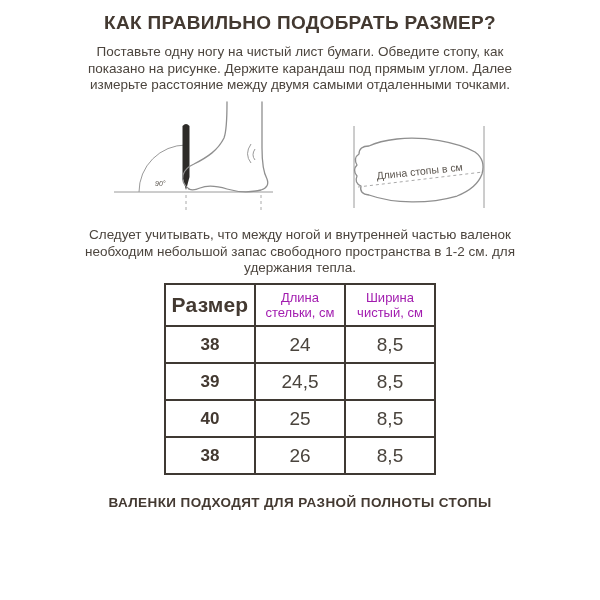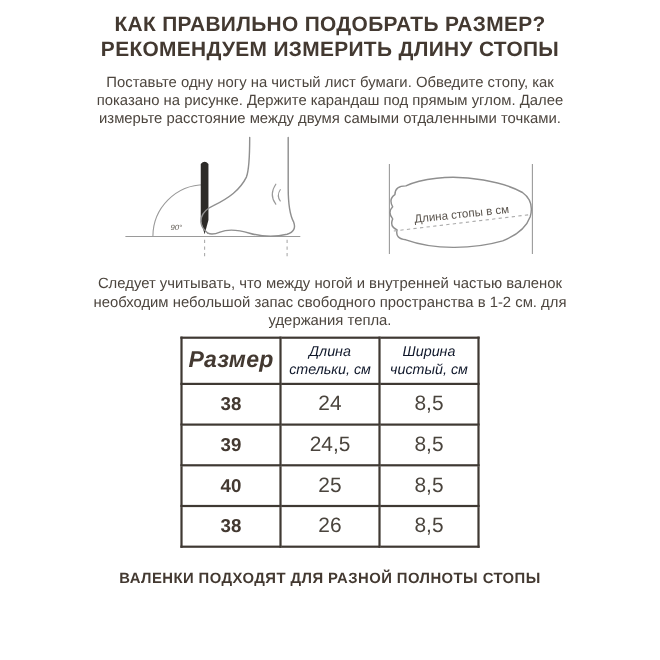--- a/index.html
+++ b/index.html
@@ -48,43 +48,42 @@
     margin:6px auto 0;
     table-layout:fixed;
   }
   .size-table th, .size-table td {
     border:2px solid #3f3933;
     text-align:center;
     vertical-align:middle;
     padding:0;
   }
   .size-table col { width:90px; }
-  .size-table thead th { height:40px;font-style:italic; }
+  .size-table thead th { height:40px; }
   th.size-header { font-size:21px; font-weight:bold; letter-spacing:0.2px; }
-  th.sub-header  { font-size:13px; font-weight:normal; line-height:1.2; color:#0f172a; }
+  th.sub-header  { font-size:13px; font-weight:normal; line-height:1.2; color:#a21caf; }
   .size-table td { height:35px; }
   td.size-cell  { font-size:17px; font-weight:bold; }
   td.value-cell { font-size:19px; font-weight:normal; color:#4a443d; }
   .footer-note {
     margin-top:20px;
     text-align:center;
     font-size:13.5px;
     font-weight:bold;
     letter-spacing:0.4px;
     color:#433931;
   }
 </style>
 </head>
 <body>
 
 <div class="page">
 
   <h1 class="title">
     <span>КАК ПРАВИЛЬНО ПОДОБРАТЬ РАЗМЕР?</span>
-    <span>РЕКОМЕНДУЕМ ИЗМЕРИТЬ ДЛИНУ СТОПЫ</span>
   </h1>
 
   <p class="para">Поставьте одну ногу на чистый лист бумаги. Обведите стопу, как показано на рисунке. Держите карандаш под прямым углом. Далее измерьте расстояние между двумя самыми отдаленными точками.</p>
 
   <div class="diagrams">
 
     <svg class="diagram-left" width="200" height="116" viewBox="0 0 200 116" aria-hidden="true">
 
       <line class="sketch-thin" x1="3" y1="92" x2="162" y2="92"></line>
 

